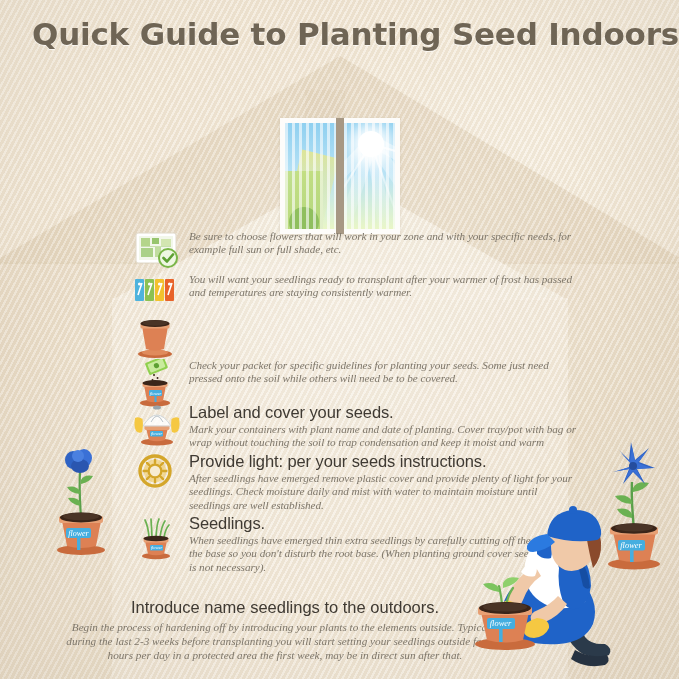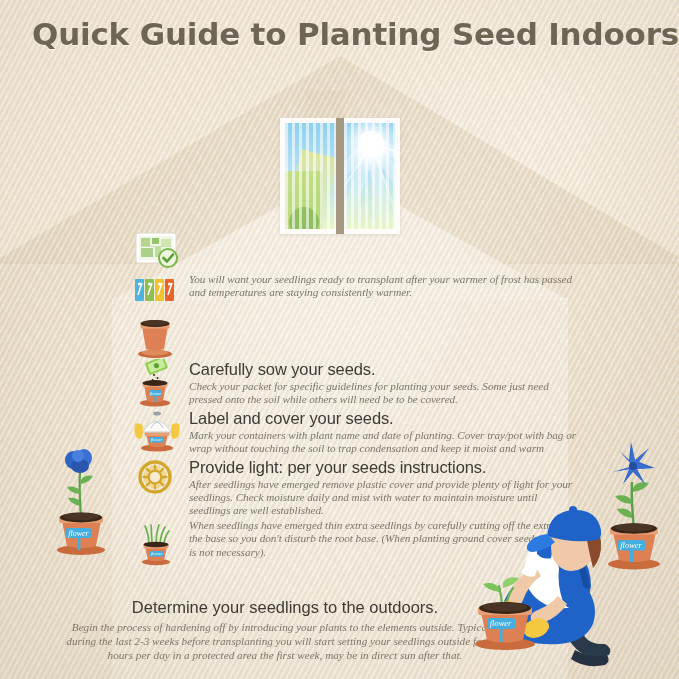--- a/index.html
+++ b/index.html
@@ -241,20 +241,21 @@
           <rect x="19" y="8" width="7" height="6" fill="#7fb84f" opacity="0.8"></rect>
           <rect x="28" y="9" width="10" height="7" fill="#cfe3ab" opacity="0.9"></rect>
           <rect x="8" y="18" width="12" height="9" fill="#8cc15d" opacity="0.7"></rect>
           <rect x="22" y="17" width="6" height="10" fill="#b7d892" opacity="0.85"></rect>
           <rect x="30" y="19" width="8" height="8" fill="#9ac96a" opacity="0.7"></rect>
           <line x1="8" y1="16.5" x2="38" y2="16.5" stroke="#bcd8a0" stroke-width="0.8"></line>
           <circle cx="35" cy="28" r="9" fill="#eef7e2" stroke="#7ab648" stroke-width="2"></circle>
           <path d="M30.5 28 L34 31.5 L40 24.5" stroke="#5da033" stroke-width="2.6" fill="none" stroke-linecap="round" stroke-linejoin="round"></path>
         </svg>
       </div>
+      <div class="step-body">Be sure to choose flowers that will work in your zone and with your specific needs, for example full sun or full shade, etc.</div>
     </div>
 
     <div class="step">
       <div class="step-icon">
         <svg viewBox="0 0 52 48" width="52" height="48">
           <rect x="2" y="6" width="9" height="22" rx="1" fill="#4eb3dd"></rect>
           <rect x="12" y="6" width="9" height="22" rx="1" fill="#8cc152"></rect>
           <rect x="22" y="6" width="9" height="22" rx="1" fill="#f2c12e"></rect>
           <rect x="32" y="6" width="9" height="22" rx="1" fill="#e8632a"></rect>
           <path d="M5 22 q2.5 -8 4 -12" stroke="#ffffff" stroke-width="1.6" fill="none"></path>
@@ -296,21 +297,20 @@
           <circle cx="19.5" cy="21" r="1" fill="#3a2519"></circle>
           <ellipse cx="22" cy="44" rx="15" ry="3.4" fill="#c96b3d"></ellipse>
           <path d="M11 26 L33 26 L30 42 Q22 44.5 14 42 Z" fill="#dd8154"></path>
           <rect x="9.5" y="23" width="25" height="5" rx="1.4" fill="#e7a074"></rect>
           <ellipse cx="22" cy="24" rx="12.5" ry="3" fill="#3a2519"></ellipse>
           <rect x="16" y="31" width="13" height="6" rx="1.3" fill="#45aee0"></rect>
           <rect x="21.5" y="37" width="2" height="6" fill="#45aee0"></rect>
           <text x="22.5" y="35.6" font-family="Liberation Serif, serif" font-style="italic" font-size="4.6" fill="#ffffff" text-anchor="middle">flower</text>
         </svg>
       </div>
-      <div class="step-title">Carefully sow your seeds.</div>
       <div class="step-body">Check your packet for specific guidelines for planting your seeds.  Some just need pressed onto the soil while others will need be to be covered.</div>
     </div>
 
     <div class="step">
       <div class="step-icon">
         <svg viewBox="0 0 52 48" width="52" height="48">
           <ellipse cx="24" cy="40" rx="16" ry="3.6" fill="#c96b3d"></ellipse>
           <path d="M13 26 L35 26 L32 38 Q24 40.5 16 38 Z" fill="#dd8154"></path>
           <rect x="11.5" y="23" width="25" height="5" rx="1.4" fill="#e7a074"></rect>
           <path d="M10 24 Q24 2 38 24 Z" fill="#ffffff" opacity="0.80"></path>
@@ -363,26 +363,27 @@
             <path d="M31 24 q1.5 -8 5 -12"></path>
           </g>
           <ellipse cx="23" cy="43" rx="14" ry="3.2" fill="#c96b3d"></ellipse>
           <path d="M12 28 L34 28 L31 41 Q23 43.5 15 41 Z" fill="#dd8154"></path>
           <rect x="10.5" y="24.5" width="25" height="5" rx="1.4" fill="#e7a074"></rect>
           <ellipse cx="23" cy="25.5" rx="12.5" ry="2.8" fill="#3a2519"></ellipse>
           <rect x="17" y="32" width="13" height="5.6" rx="1.2" fill="#45aee0"></rect>
           <text x="23.5" y="36.2" font-family="Liberation Serif, serif" font-style="italic" font-size="4.4" fill="#ffffff" text-anchor="middle">flower</text>
         </svg>
       </div>
+      <div class="step-title">Seedlings.</div>
       <div class="step-body">When seedlings have emerged thin extra seedlings by carefully cutting off the extra at the base so you don't disturb the root base. (When planting ground cover seeds this step is not necessary).</div>
     </div>
   </div>
 
   <div id="outro">
-    <div class="o-title">Determine your seedlings to the outdoors.</div>
+    <div class="o-title">Introduce name seedlings to the outdoors.</div>
     <div class="o-body">Begin the process of hardening off by introducing your plants to the elements outside.  Typically during the last 2-3 weeks before transplanting you will start setting your seedlings outside for 2-3 hours per day in a protected area the first week, may be in direct sun after that.</div>
   </div>
 
   <div id="flower-left">
     <svg viewBox="0 0 74 146" width="74" height="146">
       <path d="M37 100 q-2 -30 -1 -46" stroke="#5aa04a" stroke-width="2.2" fill="none"></path>
       <path d="M36 76 q-10 -1 -13 -7 q9 -2 13 4 Z" fill="#6bb152"></path>
       <path d="M37 66 q9 -2 12 -8 q-9 -2 -12 4 Z" fill="#6bb152"></path>
       <path d="M36 88 q-9 -2 -12 -8 q9 -1 12 4 Z" fill="#6bb152"></path>
       <g transform="translate(36,44)">

